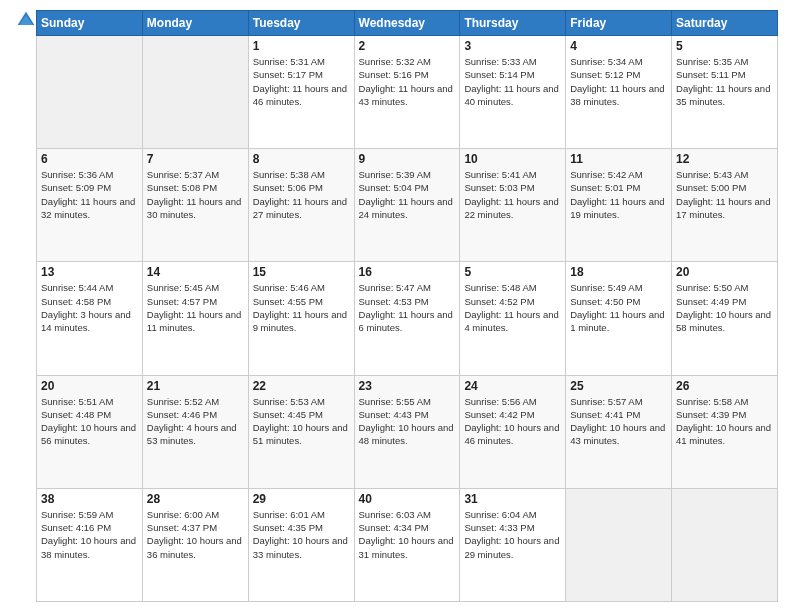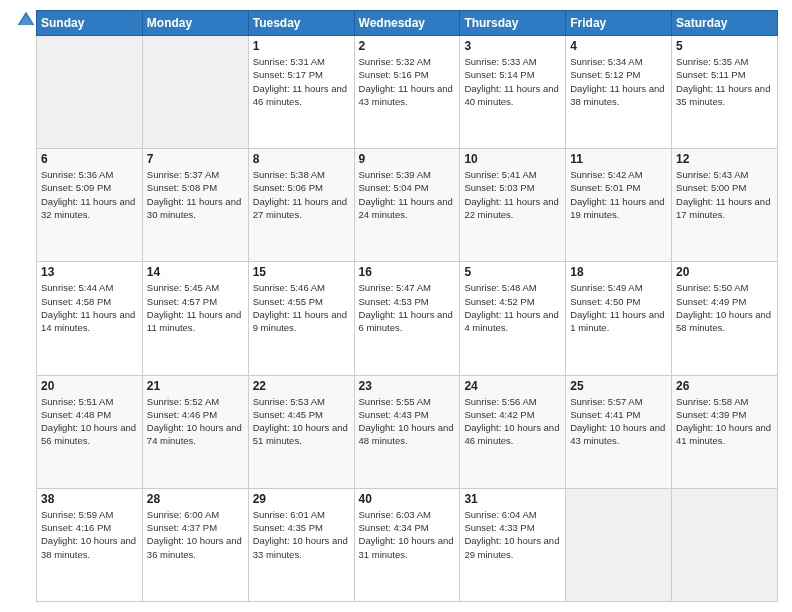--- a/index.html
+++ b/index.html
@@ -238,21 +238,21 @@
   <span>Daylight: 11 hours and 17 minutes.</span>
 </div>
           </td>
         </tr>
         <tr>
           <td>
             <span class="day-num">13</span>
 <div class="cell-content">
   <span>Sunrise: 5:44 AM</span><br>
   <span>Sunset: 4:58 PM</span><br>
-  <span>Daylight: 11 hours and 14 minutes.</span>
+  <span>Daylight: 3 hours and 14 minutes.</span>
 </div>
           </td>
           <td>
             <span class="day-num">14</span>
 <div class="cell-content">
   <span>Sunrise: 5:45 AM</span><br>
   <span>Sunset: 4:57 PM</span><br>
   <span>Daylight: 11 hours and 11 minutes.</span>
 </div>
           </td>
@@ -304,21 +304,21 @@
   <span>Sunrise: 5:51 AM</span><br>
   <span>Sunset: 4:48 PM</span><br>
   <span>Daylight: 10 hours and 56 minutes.</span>
 </div>
           </td>
           <td>
             <span class="day-num">21</span>
 <div class="cell-content">
   <span>Sunrise: 5:52 AM</span><br>
   <span>Sunset: 4:46 PM</span><br>
-  <span>Daylight: 10 hours and 74 minutes.</span>
+  <span>Daylight: 4 hours and 53 minutes.</span>
 </div>
           </td>
           <td>
             <span class="day-num">22</span>
 <div class="cell-content">
   <span>Sunrise: 5:53 AM</span><br>
   <span>Sunset: 4:45 PM</span><br>
   <span>Daylight: 10 hours and 51 minutes.</span>
 </div>
           </td>

